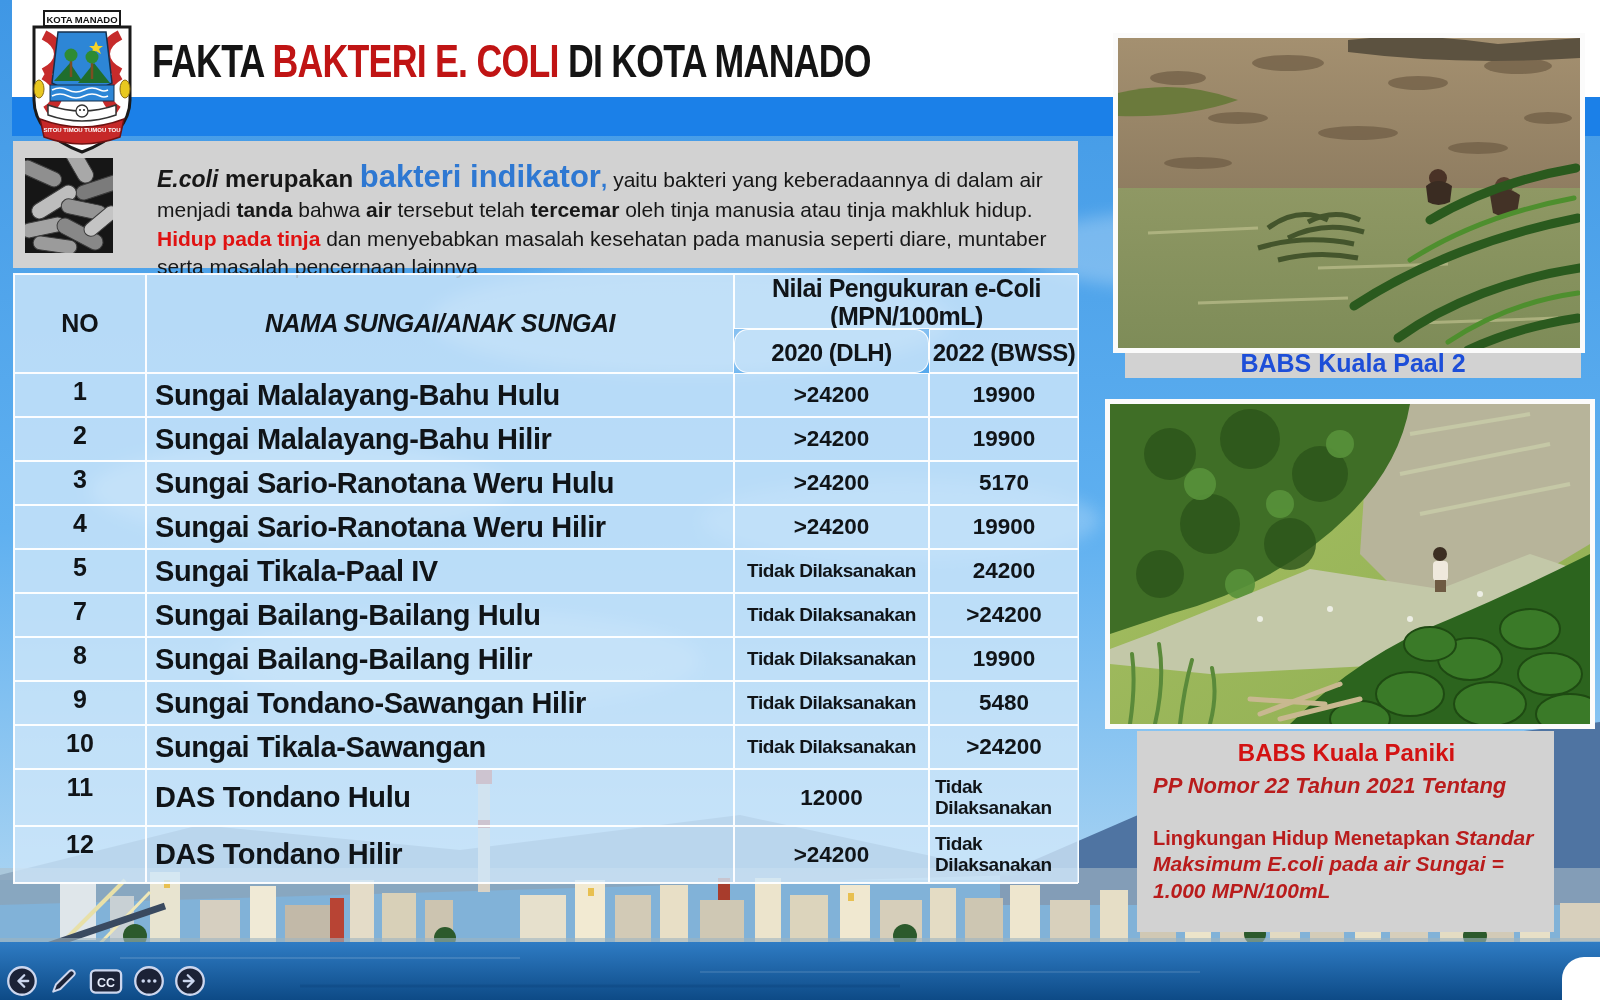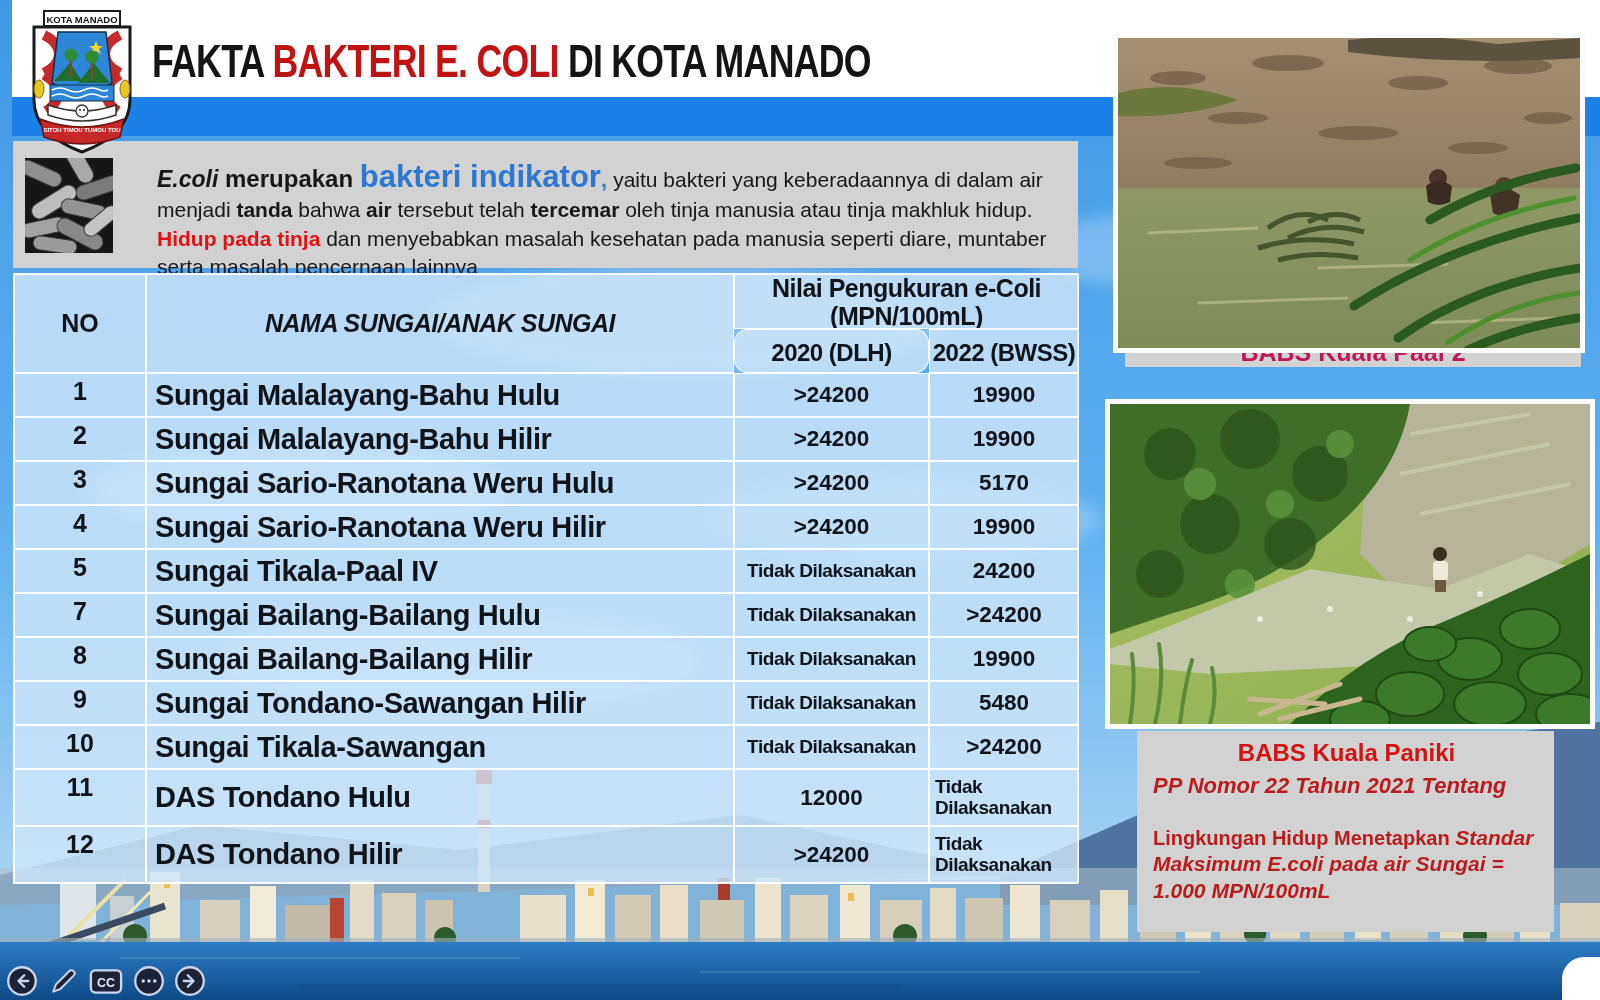--- a/index.html
+++ b/index.html
@@ -43,22 +43,22 @@
   .h-2022{grid-area:2/4/3/5;}
   .h-sub{justify-content:center;align-items:flex-end;padding-bottom:5px;font-weight:700;font-size:24px;letter-spacing:-.5px;}
   .c-no{justify-content:center;align-items:flex-start;padding-top:3px;font-weight:700;font-size:25px;}
   .c-name{padding-left:8px;font-weight:700;font-size:29px;letter-spacing:-.4px;}
   .c-val{justify-content:center;font-weight:700;font-size:22.5px;}
   .c-val.tidak{font-size:19px;letter-spacing:-.4px;}
   .c-val.tidak-wrap{font-size:19px;justify-content:flex-start;text-align:left;padding-left:5px;line-height:1.1;letter-spacing:-.4px;}
 
   
   .photo1{position:absolute;left:1113px;top:33px;width:472px;height:320px;border:5px solid #fbfbfb;box-sizing:border-box;z-index:3;}
-  .caption-bar{position:absolute;left:1125px;top:338px;width:456px;height:29px;background:#d2d2d2;z-index:2;
-    display:flex;align-items:center;justify-content:center;font-weight:700;font-size:25px;color:#be185d;}
+  .caption-bar{position:absolute;left:1125px;top:349px;width:456px;height:29px;background:#d2d2d2;z-index:2;
+    display:flex;align-items:center;justify-content:center;font-weight:700;font-size:25px;color:#1d4ed8;}
   .photo2{position:absolute;left:1105px;top:399px;width:490px;height:330px;border:5px solid #fbfbfb;box-sizing:border-box;z-index:3;}
   .reg-box{position:absolute;left:1137px;top:731px;width:417px;height:201px;background:#d2d2d2;z-index:3;
     box-sizing:border-box;padding:6px 14px 20px 16px;}
   .reg-caption{text-align:center;font-weight:700;font-size:24px;color:#d31212;margin:2px 0 5px 0;}
   .reg-text{margin:0;font-size:20px;font-weight:700;line-height:1.26;color:#b91c1c;}
   .reg-pp{font-style:italic;font-size:22px;}
   .reg-it{font-style:italic;font-size:21px;}
 
   
   .toolbar{position:absolute;left:6px;top:964px;width:200px;height:34px;z-index:8;display:flex;gap:9px;align-items:center;}

